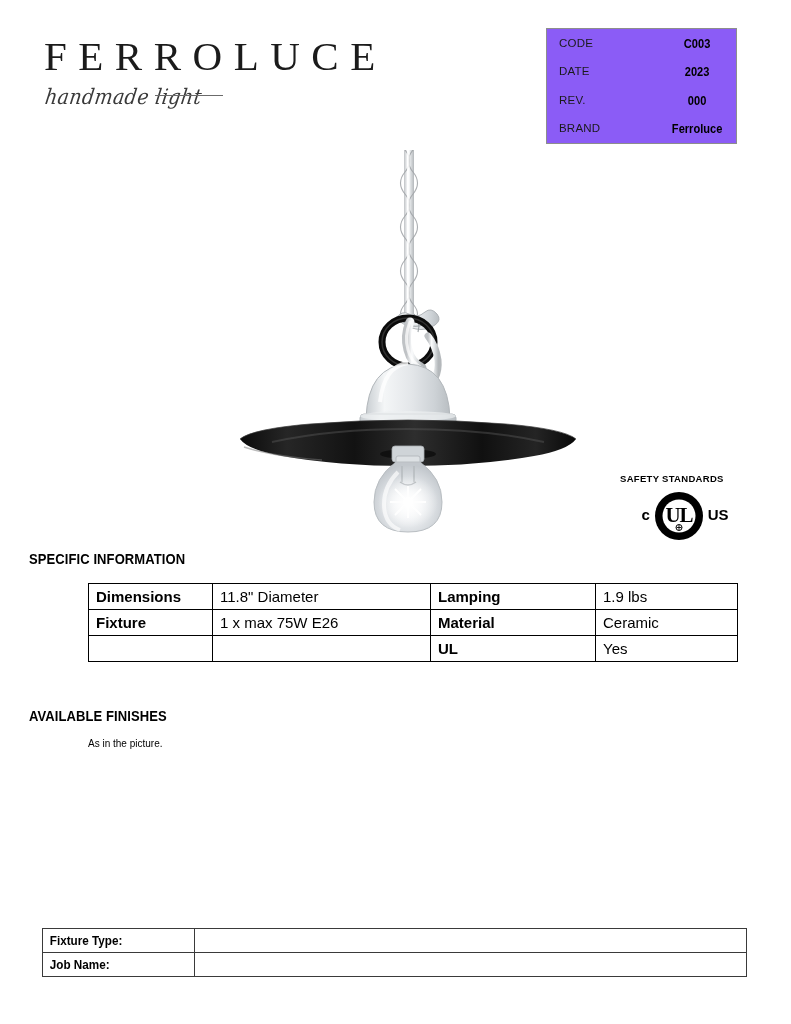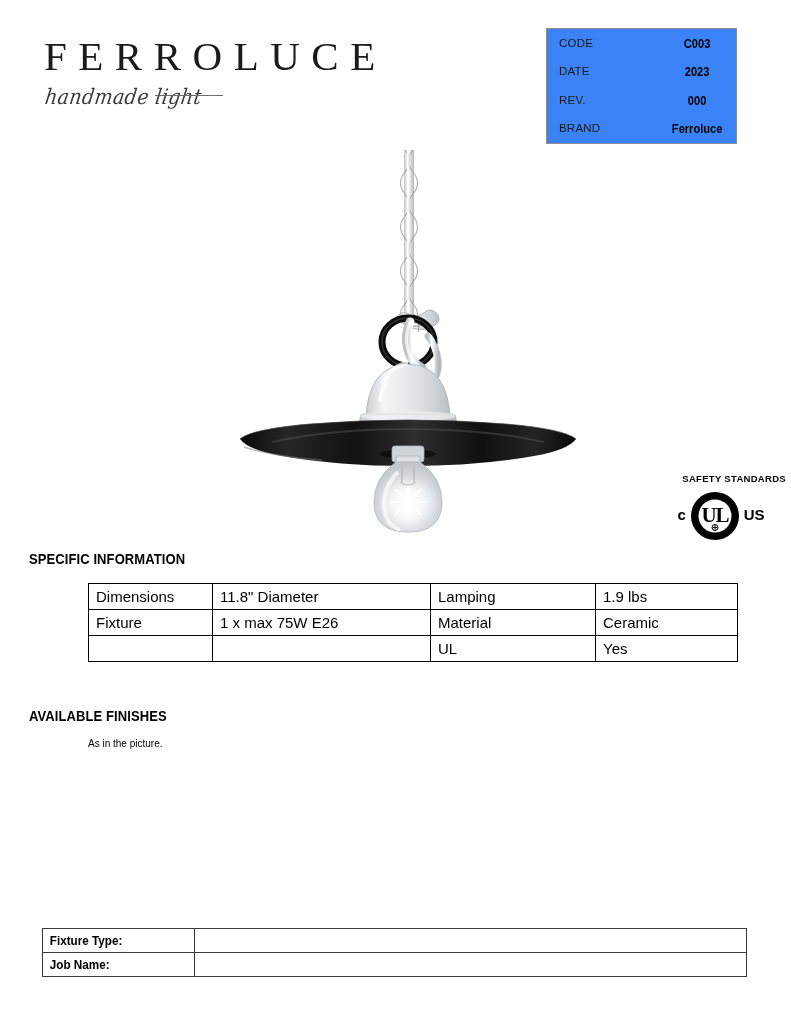--- a/index.html
+++ b/index.html
@@ -63,21 +63,21 @@
 
   
   #header-info-box {
     position: absolute;
     left: 546px;
     top: 28px;
     width: 191px;
     height: 116px;
     border: 1px solid #8d8d8d;
     box-sizing: border-box;
-    background: #3b82f6;
+    background: #8b5cf6;
   }
   #header-info-box table {
     width: 100%;
     height: 100%;
     border-collapse: collapse;
     table-layout: fixed;
   }
   #header-info-box td {
     padding: 0;
     vertical-align: middle;
@@ -108,24 +108,24 @@
     left: 200px;
     top: 150px;
     width: 420px;
     height: 400px;
   }
   #product-figure svg { display: block; }
 
   
   #safety-standards {
     position: absolute;
-    left: 656px;
+    left: 620px;
     top: 473px;
     width: 130px;
-    text-align: right;
+    text-align: left;
   }
   #safety-standards-label {
     font-family: "Liberation Sans", sans-serif;
     font-weight: bold;
     font-size: 9.5px;
     letter-spacing: 0.3px;
     color: #000;
     white-space: nowrap;
   }
   #ul-mark {
@@ -173,21 +173,21 @@
     height: 25px;
     padding: 0 0 0 7px;
     font-family: "Liberation Sans", sans-serif;
     font-size: 15px;
     line-height: 25px;
     color: #000;
     vertical-align: middle;
     overflow: hidden;
     white-space: nowrap;
   }
-  #spec-table td.key { font-weight: normal; }
+  #spec-table td.key { font-weight: bold; }
   .col-k1 { width: 124px; }
   .col-v1 { width: 218px; }
   .col-k2 { width: 165px; }
   .col-v2 { width: 142px; }
 
   
   #available-finishes-text {
     position: absolute;
     left: 88px;
     top: 738px;

